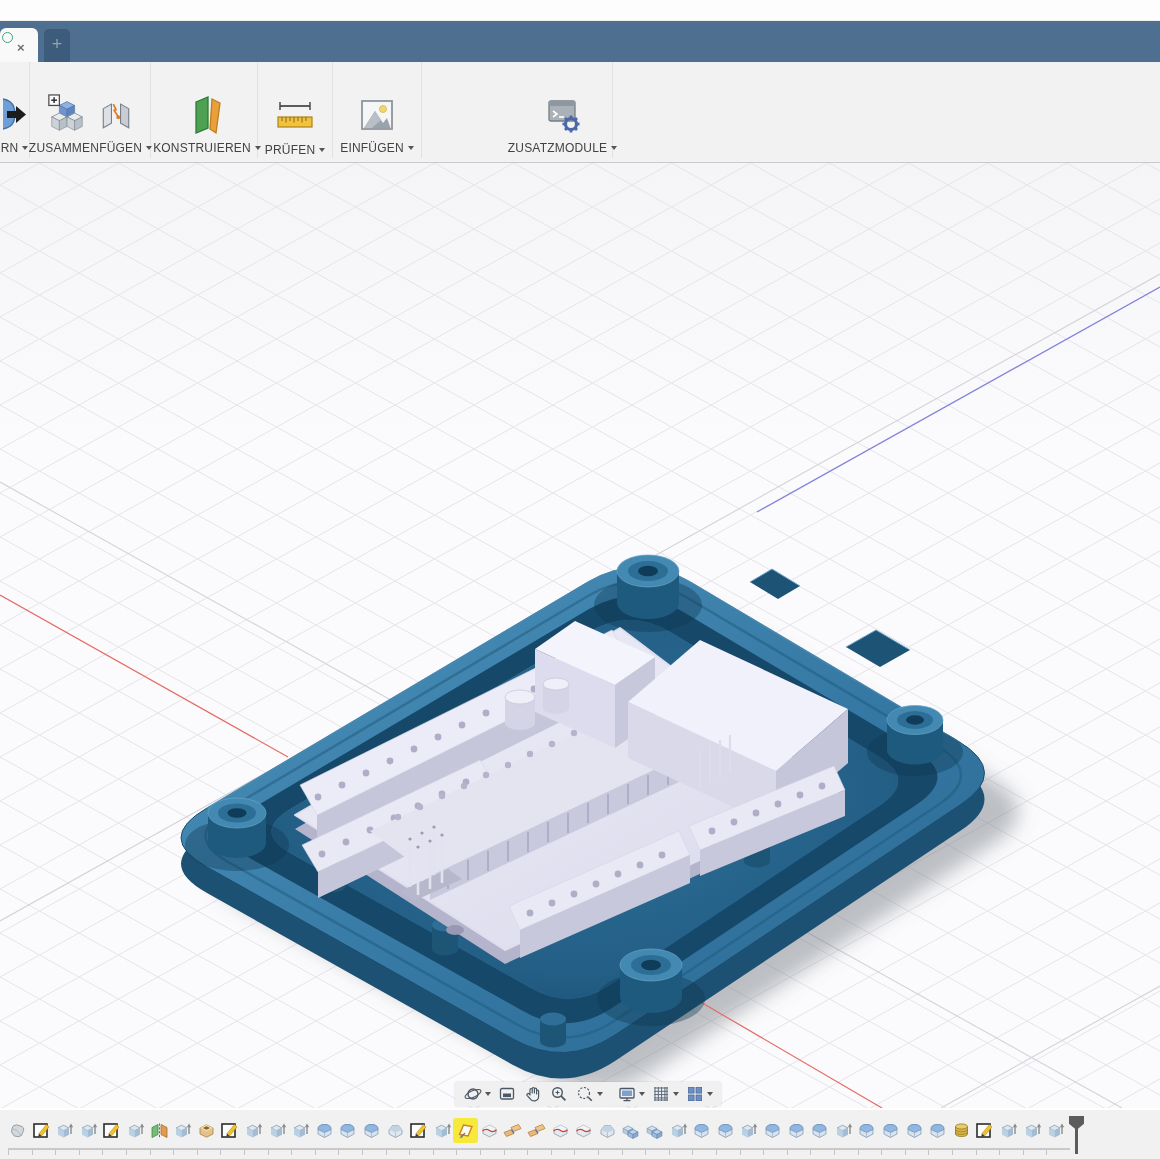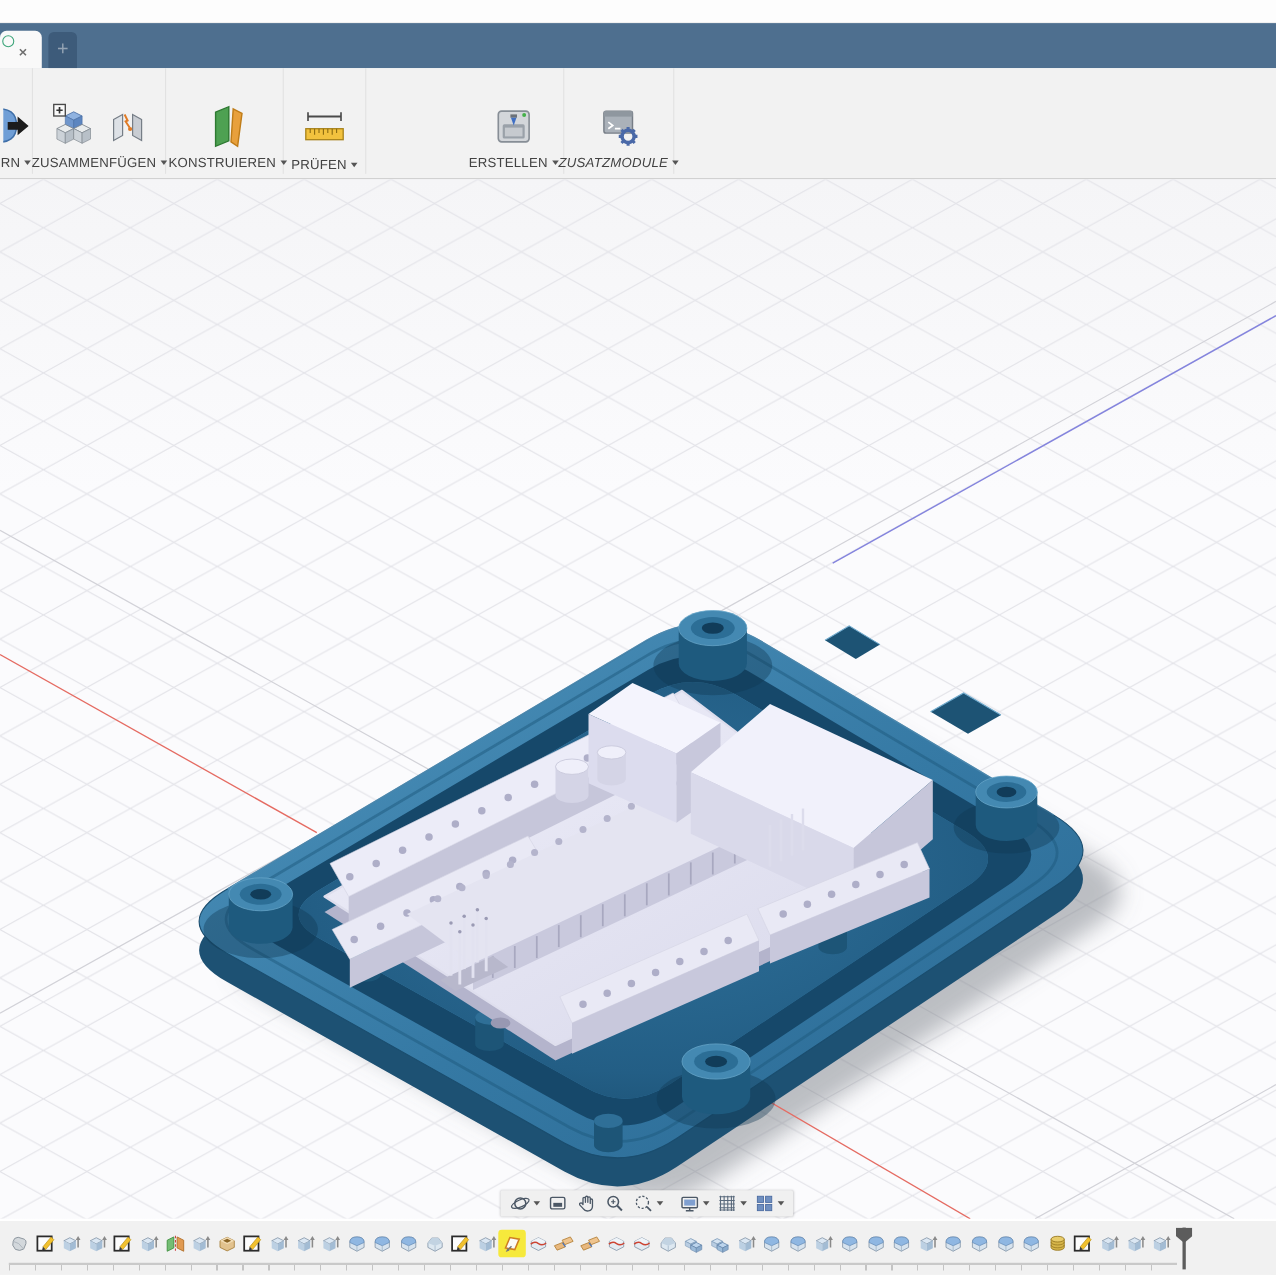--- a/index.html
+++ b/index.html
@@ -141,39 +141,37 @@
             <line x1="33" y1="22" x2="33" y2="26"></line>
           </g>
         </svg>
       </div>
       <div class="tb-label">
           <span>PRÜFEN</span>
           <span class="caret"></span>
         </div>
     </div>
 
-
-    <div class="tb-group" style="left:422px;width:91px;">
+    <div class="tb-group" style="left:333px;width:89px;">
       <div class="tb-icons">
         <svg width="44" height="44" viewBox="0 0 44 44">
-          <rect x="8" y="8" width="28" height="28" rx="3" fill="#d3d6da" stroke="#878e96" stroke-width="1.5"></rect>
-          <rect x="12" y="20" width="20" height="13" rx="1.5" fill="#9aa1a9"></rect>
-          <rect x="14" y="23" width="16" height="8" fill="#c6cacf"></rect>
-          <rect x="19" y="11" width="6" height="3" fill="#6b7178"></rect>
-          <polygon points="19.5,14 24.5,14 22,21" fill="#3f6fc4"></polygon>
-          <circle cx="31.5" cy="11.5" r="1.8" fill="#44b04a"></circle>
+          <rect x="7" y="8" width="30" height="28" fill="#f4f6f8" stroke="#8f959c" stroke-width="1.8"></rect>
+          <circle cx="28" cy="16" r="3.5" fill="#f2d674" stroke="#d8b83e" stroke-width="0.8"></circle>
+          <polygon points="9,35 20,18 28,30 32,25 35.5,35" fill="#9aa2ab"></polygon>
+          <polygon points="9,35 20,18 26,27 17,35" fill="#b8bfc7"></polygon>
         </svg>
       </div>
       <div class="tb-label">
-          <span>ERSTELLEN</span>
+          <span>EINFÜGEN</span>
           <span class="caret"></span>
         </div>
     </div>
 
-    <div class="tb-group" style="left:513px;width:100px;font-style:italic;">
+
+    <div class="tb-group" style="left:513px;width:100px;">
       <div class="tb-icons">
         <svg width="44" height="44" viewBox="0 0 44 44">
           <rect x="8" y="8" width="26" height="20" rx="2" fill="#aab1b9" stroke="#767d86" stroke-width="1.3"></rect>
           <rect x="8" y="8" width="26" height="5" fill="#8f979f"></rect>
           <path d="M12,18 L16,21 L12,24" fill="none" stroke="#fff" stroke-width="1.6"></path>
           <line x1="18" y1="24" x2="23" y2="24" stroke="#fff" stroke-width="1.6"></line>
           <circle cx="30" cy="31" r="5.5" fill="none" stroke="#4a69a8" stroke-width="3.2"></circle>
           <g stroke="#4a69a8" stroke-width="2.8">
             <line x1="30" y1="22.5" x2="30" y2="25"></line>
               <line x1="30" y1="37" x2="30" y2="39.5"></line>

